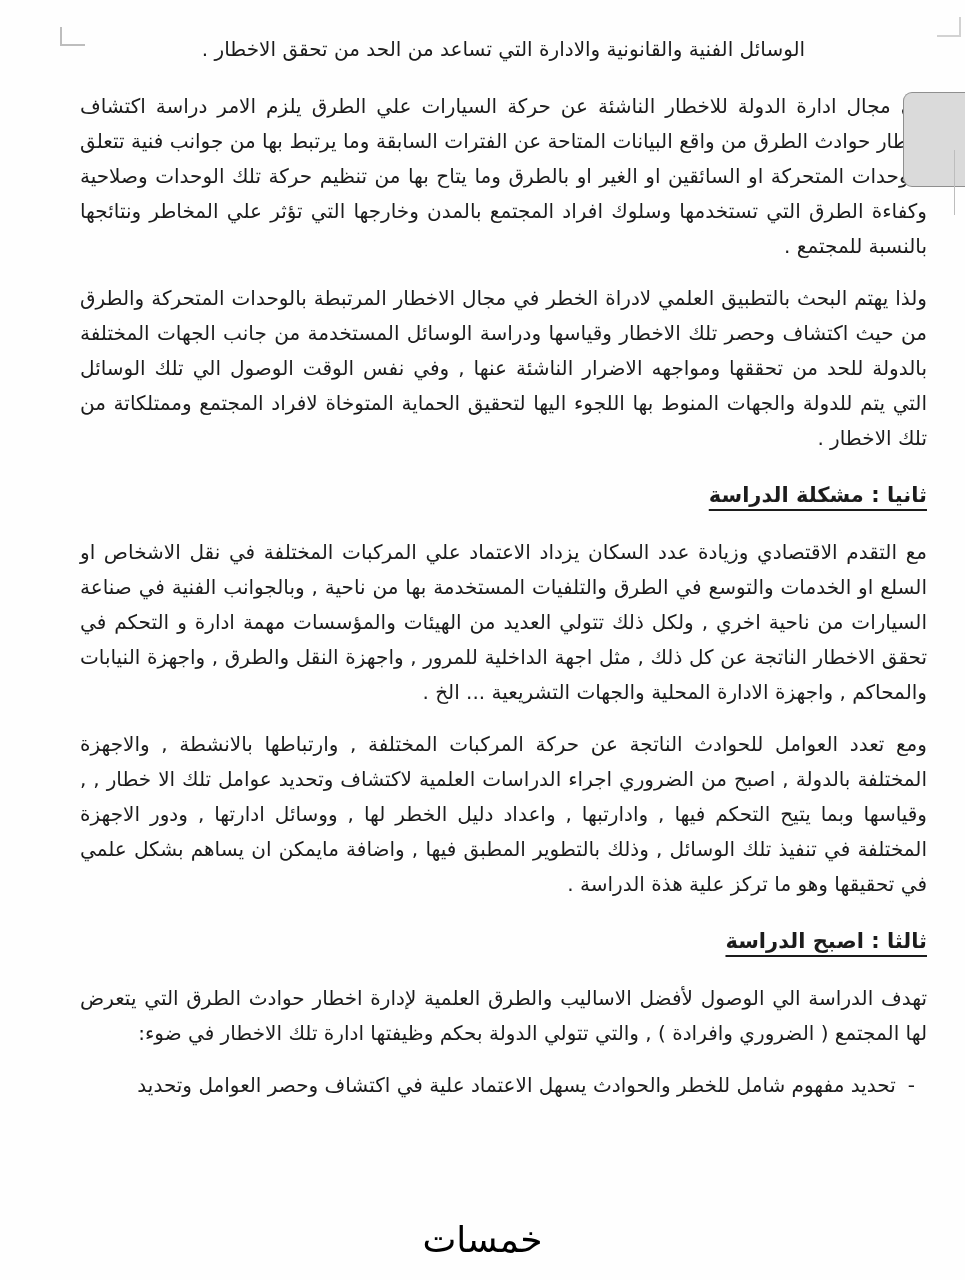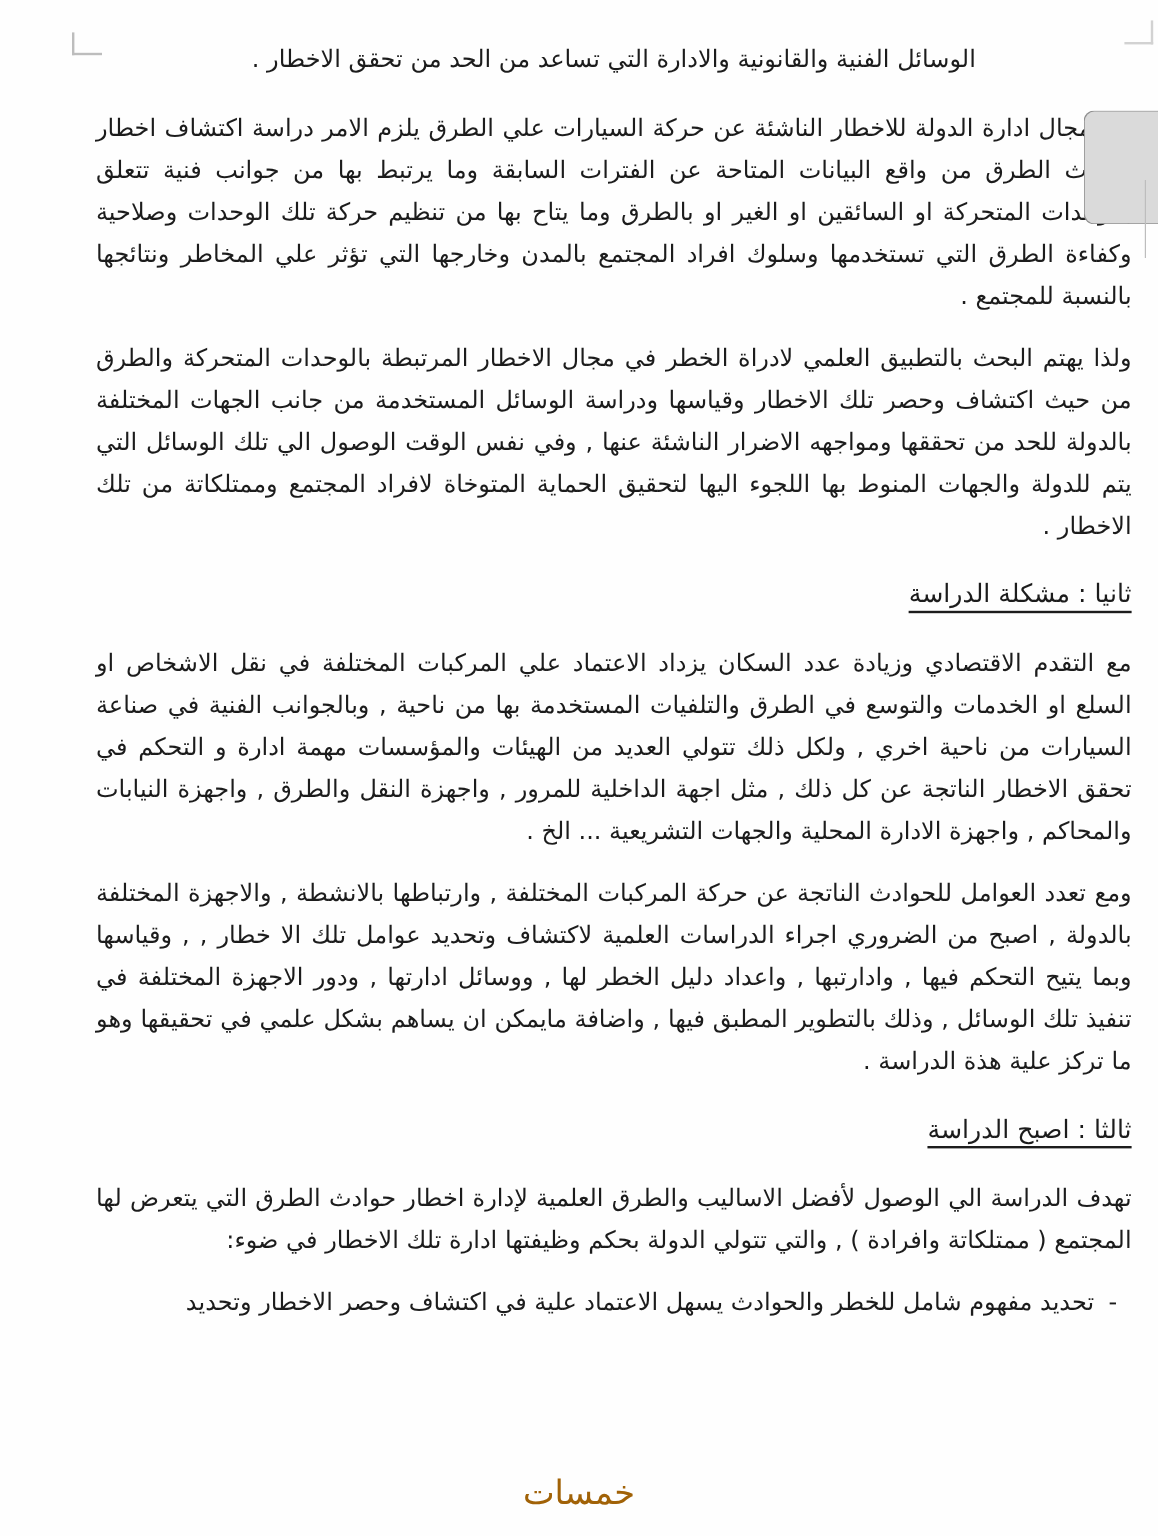--- a/index.html
+++ b/index.html
@@ -10,30 +10,30 @@
     background: #fefefe;
     font-family: "DejaVu Sans", sans-serif;
     color: #1c1c1c;
     position: relative;
     overflow: hidden;
   }
   .page { position: relative; width: 100%; height: 100%; }
 
   .content {
     direction: rtl;
-    padding: 32px 22px 0 80px;
+    padding: 32px 38px 0 80px;
     font-size: 20px;
     line-height: 35px;
     text-align: justify;
   }
   .intro { text-align: center; margin: 0 0 22px; }
   .para { margin: 0 0 17px; }
   .heading {
     font-size: 21px;
-    font-weight: 400;
+    font-weight: 700;
     text-decoration: underline;
     text-underline-offset: 7px;
     margin: 22px 0 22px;
   }
   .bullet-row {
     display: flex;
     gap: 12px;
     padding-right: 12px;
     margin: 0 0 17px;
   }
@@ -63,22 +63,22 @@
   .edge-line {
     position: absolute; right: 10px; top: 150px;
     width: 1px; height: 65px;
     background: #bdbdbd;
   }
   .watermark {
     position: absolute;
     bottom: 20px;
     left: 50%;
     transform: translateX(-50%);
-    color: #a16207;
-    font-size: 28px;
+    color: #000000;
+    font-size: 36px;
     letter-spacing: 2px;
     direction: rtl;
     white-space: nowrap;
   }
 </style>
 </head>
 <body>
 
 <div class="page">
 
@@ -96,25 +96,25 @@
     <p class="para">ولذا يهتم البحث بالتطبيق العلمي لادراة الخطر في مجال الاخطار المرتبطة بالوحدات المتحركة والطرق من حيث اكتشاف وحصر تلك الاخطار وقياسها ودراسة الوسائل المستخدمة من جانب الجهات المختلفة بالدولة للحد من تحققها ومواجهه الاضرار الناشئة عنها , وفي نفس الوقت الوصول الي تلك الوسائل التي يتم للدولة والجهات المنوط بها اللجوء اليها لتحقيق الحماية المتوخاة لافراد المجتمع وممتلكاتة من تلك الاخطار .</p>
 
     <h2 class="heading">ثانيا : مشكلة الدراسة</h2>
 
     <p class="para">مع التقدم الاقتصادي وزيادة عدد السكان يزداد الاعتماد علي المركبات المختلفة في نقل الاشخاص او السلع او الخدمات والتوسع في الطرق والتلفيات المستخدمة بها من ناحية , وبالجوانب الفنية في صناعة السيارات من ناحية اخري , ولكل ذلك تتولي العديد من الهيئات والمؤسسات مهمة ادارة و التحكم في تحقق الاخطار الناتجة عن كل ذلك , مثل اجهة الداخلية للمرور , واجهزة النقل والطرق , واجهزة النيابات والمحاكم , واجهزة الادارة المحلية والجهات التشريعية ... الخ .</p>
 
     <p class="para">ومع تعدد العوامل للحوادث الناتجة عن حركة المركبات المختلفة , وارتباطها بالانشطة , والاجهزة المختلفة بالدولة , اصبح من الضروري اجراء الدراسات العلمية لاكتشاف وتحديد عوامل تلك الا خطار , , وقياسها وبما يتيح التحكم فيها , وادارتبها , واعداد دليل الخطر لها , ووسائل ادارتها , ودور الاجهزة المختلفة في تنفيذ تلك الوسائل , وذلك بالتطوير المطبق فيها , واضافة مايمكن ان يساهم بشكل علمي في تحقيقها وهو ما تركز علية هذة الدراسة .</p>
 
     <h2 class="heading">ثالثا : اصبح الدراسة</h2>
 
-    <p class="para">تهدف الدراسة الي الوصول لأفضل الاساليب والطرق العلمية لإدارة اخطار حوادث الطرق التي يتعرض لها المجتمع ( ممتلكاتة وافرادة ) , والتي تتولي الدولة بحكم وظيفتها ادارة تلك الاخطار في ضوء:</p>
+    <p class="para">تهدف الدراسة الي الوصول لأفضل الاساليب والطرق العلمية لإدارة اخطار حوادث الطرق التي يتعرض لها المجتمع ( الضروري وافرادة ) , والتي تتولي الدولة بحكم وظيفتها ادارة تلك الاخطار في ضوء:</p>
 
     <div class="bullet-row">
       <span class="dash">-</span>
-      <p class="bullet-text">تحديد مفهوم شامل للخطر والحوادث يسهل الاعتماد علية في اكتشاف وحصر الاخطار وتحديد</p>
+      <p class="bullet-text">تحديد مفهوم شامل للخطر والحوادث يسهل الاعتماد علية في اكتشاف وحصر العوامل وتحديد</p>
     </div>
 
 
   </div>
 
   <div class="watermark">خمسات</div>
 
 </div>
 
 </body></html>

